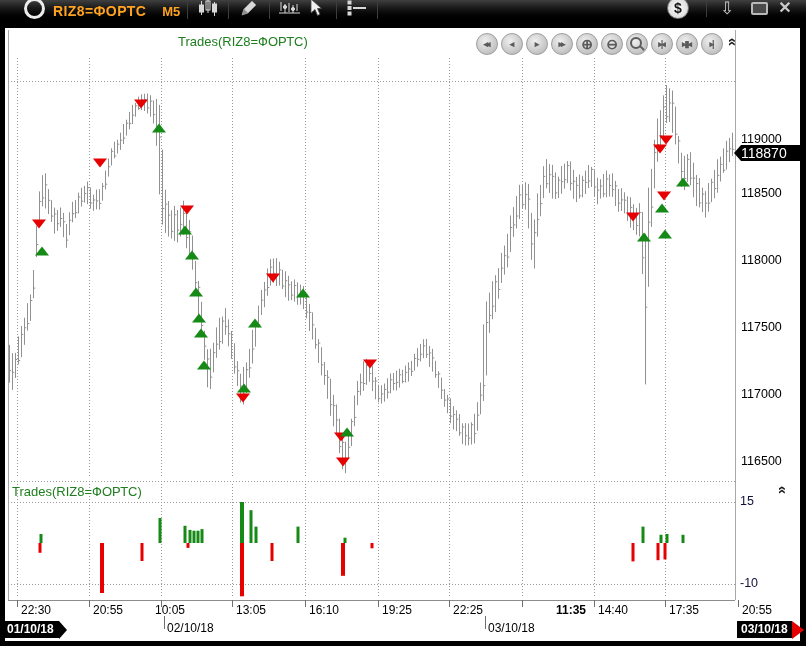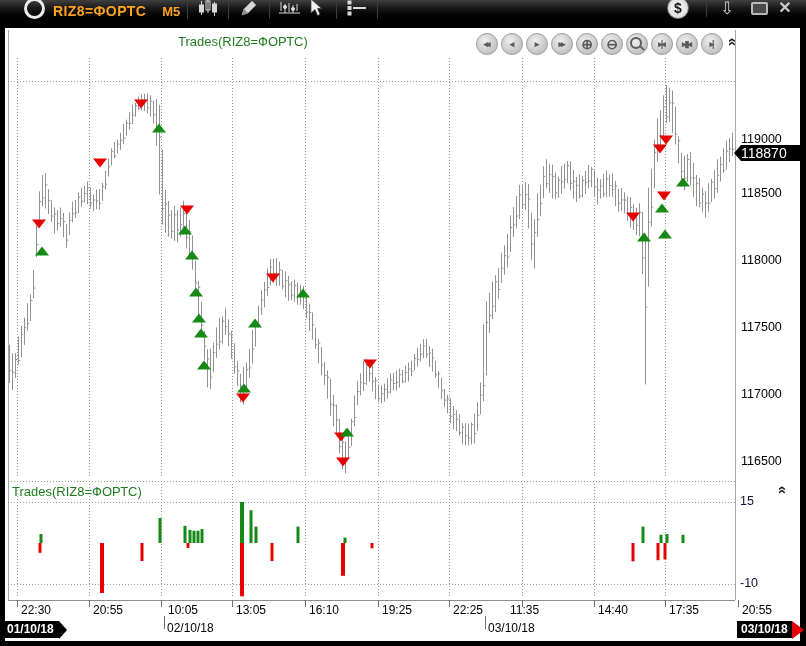--- a/index.html
+++ b/index.html
@@ -756,26 +756,26 @@
       <span class="ptick" style="top: 387px;">117000</span>
       <span class="ptick" style="top: 454px;">116500</span>
     </div>
   <div id="lower-axis">
       <span class="vtick" style="left: 740px; top: 494px;">15</span>
       <span class="vtick" style="left: 740px; top: 576px;">-10</span>
     </div>
   <div id="time-axis">
       <span class="ttick" style="left: 21px;">22:30</span>
       <span class="ttick" style="left: 93px;">20:55</span>
-      <span class="ttick" style="left: 168px;">10:05</span>
+      <span class="ttick" style="left: 155px;">10:05</span>
       <span class="ttick" style="left: 236px;">13:05</span>
       <span class="ttick" style="left: 309px;">16:10</span>
       <span class="ttick" style="left: 382px;">19:25</span>
       <span class="ttick" style="left: 453px;">22:25</span>
-      <span class="ttick" style="left: 510px;">11:35</span>
+      <span class="ttick" style="left: 556px; font-weight: bold;">11:35</span>
       <span class="ttick" style="left: 598px;">14:40</span>
       <span class="ttick" style="left: 669px;">17:35</span>
       <span class="ttick" style="left: 742px;">20:55</span>
       <span class="dlabel" style="left: 167px;">02/10/18</span>
       <span class="dlabel" style="left: 488px;">03/10/18</span>
     </div>
 
   <div class="price-badge">118870</div>
   <div class="date-badge-left">01/10/18</div>
   <div class="date-badge-right">03/10/18</div>

